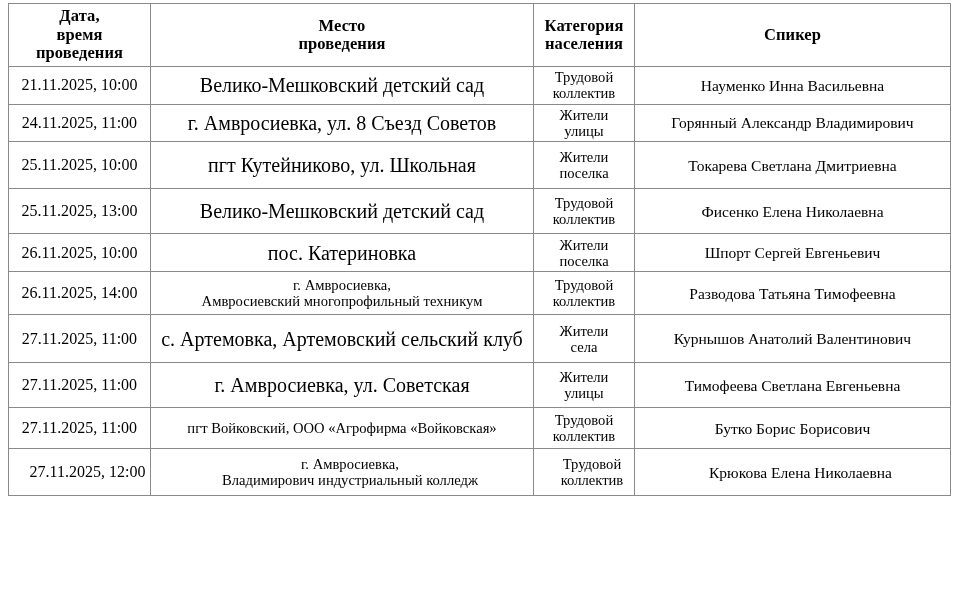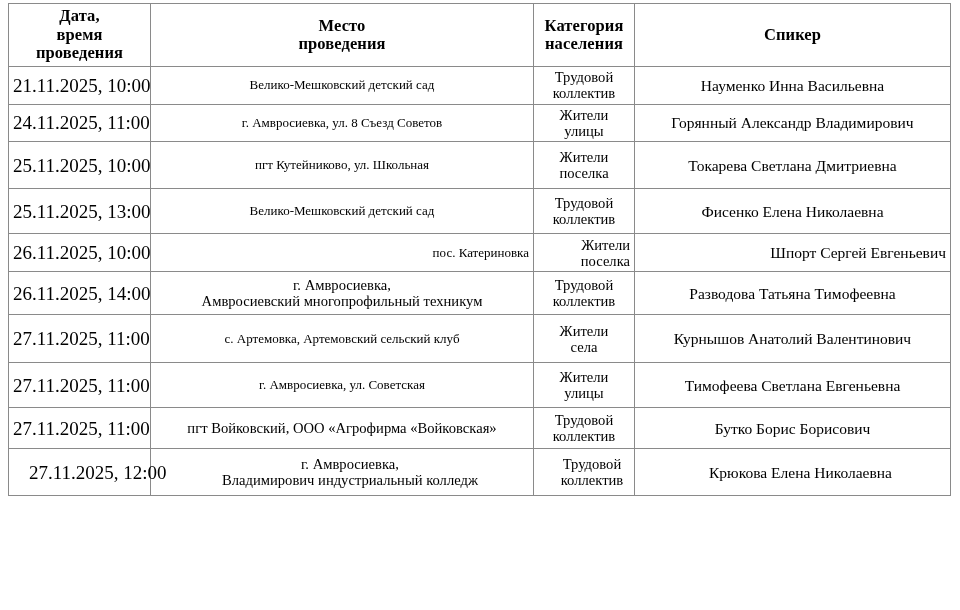--- a/index.html
+++ b/index.html
@@ -55,45 +55,45 @@
     height: 58px;
     letter-spacing: 0.1px;
   }
   th .hl2 { display: block; }
 
   table.schedule tbody td {
     font-weight: normal;
   }
 
   td.date {
-    font-size: 19px;
+    font-size: 16px;
     white-space: nowrap;
   }
 
   td.place {
-    font-size: 13px;
+    font-size: 20px;
   }
   td.place .ln { display: block; }
   td.place.small { font-size: 14.6px; }
 
   td.cat {
     font-size: 14.6px;
   }
   td.cat .ln { display: block; }
 
   td.spk {
     font-size: 15.5px;
   }
 
   
   tr.r1 td { height: 30px; }
   tr.r2 td { height: 32px; }
   tr.r3 td { height: 42px; }
   tr.r4 td { height: 40px; }
-  tr.r5 td { height: 33px; text-align: right; }
+  tr.r5 td { height: 33px; }
   tr.r6 td { height: 33px; }
   tr.r7 td { height: 38px; }
   tr.r8 td { height: 36px; }
   tr.r9 td { height: 43px; }
   tr.r10 td { height: 40px; }
   tr.r11 td { height: 36px; }
   tr.r12 td { height: 42px; padding-left: 20px; }
 </style>
 </head>
 <body>

